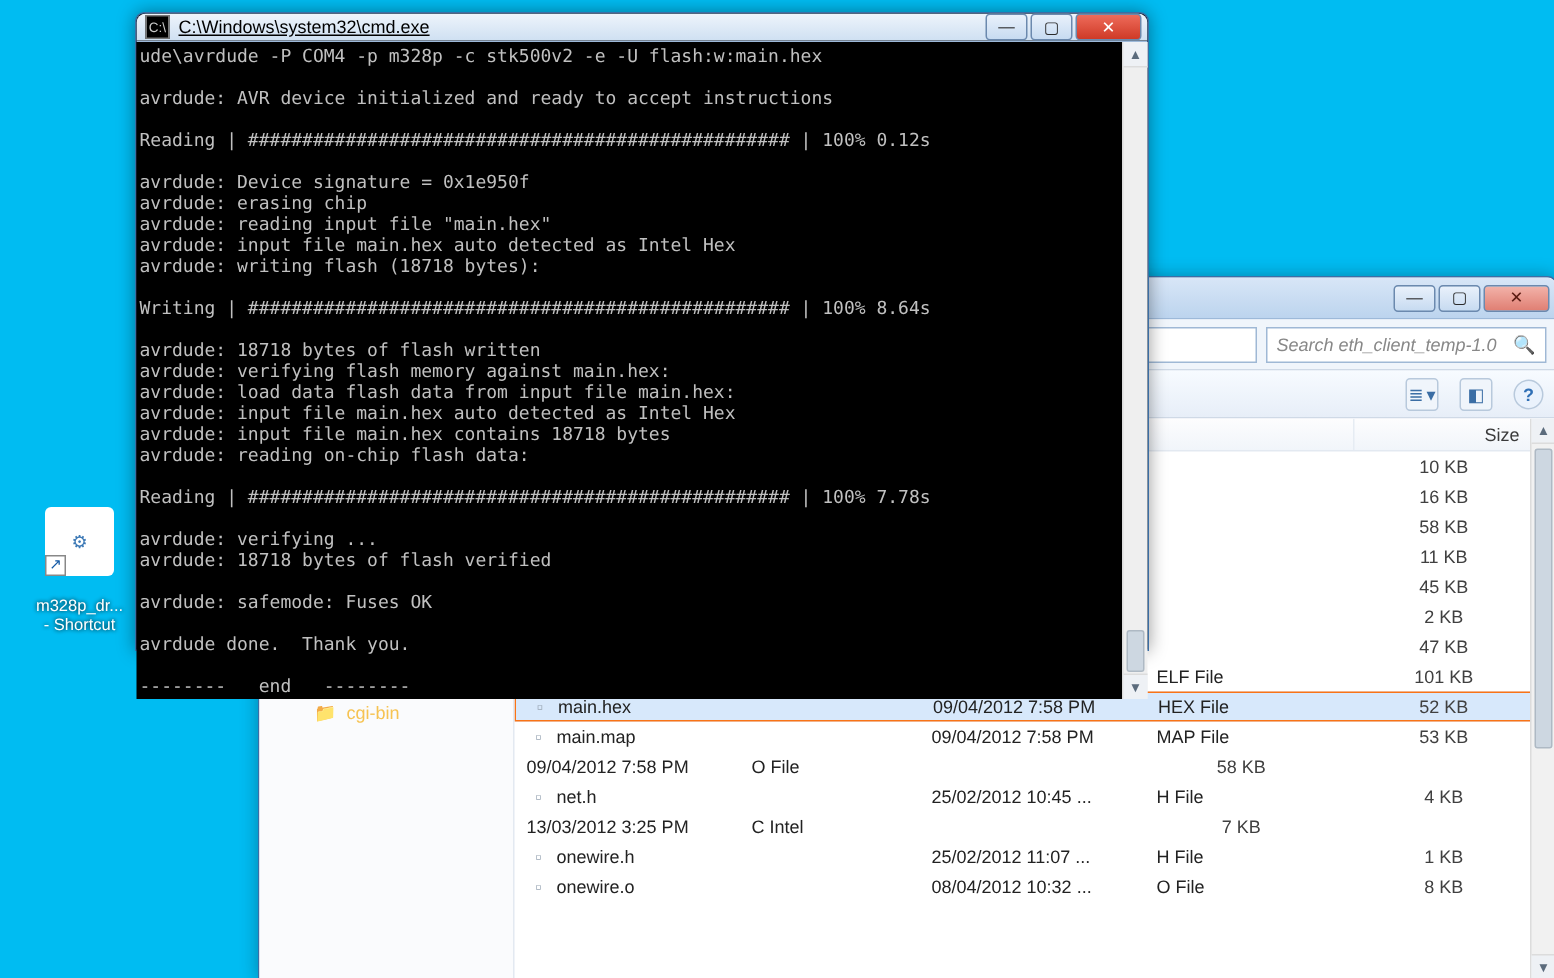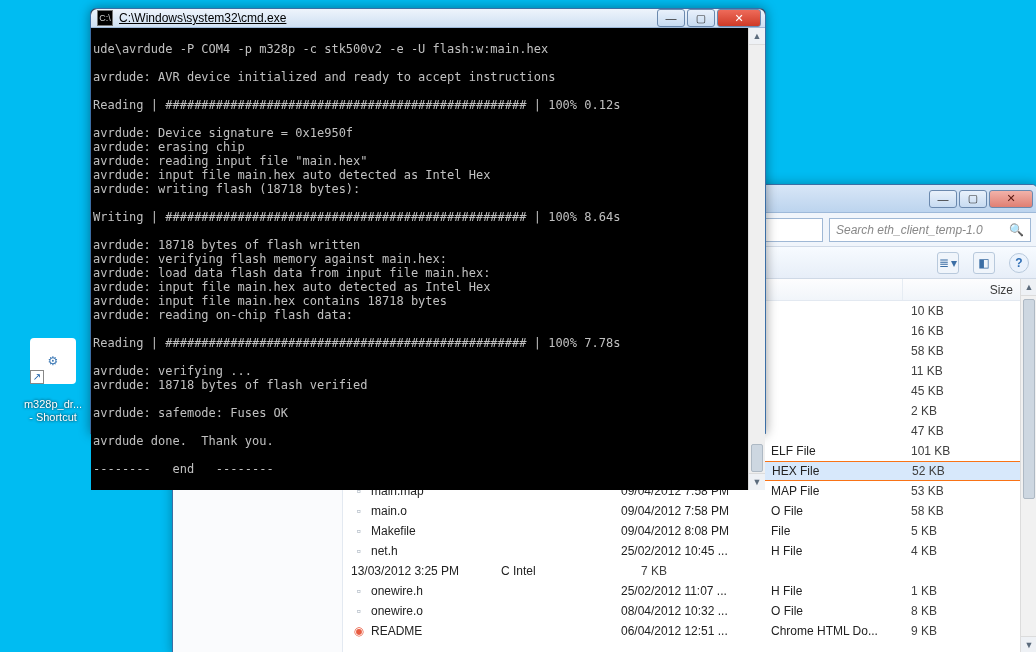--- a/index.html
+++ b/index.html
@@ -59,21 +59,21 @@
 .nav-btn {
   width: 26px; height: 26px; border-radius: 50%;
   background: radial-gradient(#6fa9e8,#2f6fb5);
   display: flex; align-items: center; justify-content: center; color: #fff; font-size: 13px;
 }
 .addr-box {
   flex: 1; height: 24px; border: 1px solid #9fb8d5; background: #fff;
   display: flex; align-items: center; padding: 0 6px; color: #555;
 }
 .search-box {
-  width: 202px; height: 24px; border: 1px solid #9fb8d5; background: #fff;
+  width: 187px; height: 24px; border: 1px solid #9fb8d5; background: #fff;
   display: flex; align-items: center; padding: 0 6px; color: #888; font-style: italic;
 }
 .search-box .mag { margin-left: auto; color: #3b78b5; font-style: normal; }
 
 .explorer .toolbar {
   height: 32px; background: linear-gradient(#f7fbff,#e7eef8);
   border-bottom: 1px solid #cfd9e6;
   display: flex; align-items: center; padding: 0 8px; gap: 14px;
   color: #1d3f6e; font-size: 12px;
 }
@@ -97,21 +97,21 @@
 .blue { color: #3b78b5; }
 .removable { color: #6b6b6b; }
 
 .filelist { flex: 1; overflow: hidden; position: relative; }
 .flh {
   display: flex; height: 22px; align-items: center;
   border-bottom: 1px solid #e3e9f1; color: #3b3b3b;
   background: linear-gradient(#fdfdfe,#f1f5fa);
 }
 .flh > div { padding-left: 8px; border-right: 1px solid #e6ecf3; height: 100%; display: flex; align-items:center; }
-.col-n { width: 270px; } .col-d { width: 150px; } .col-t { width: 140px; } .col-s { flex: 1; text-align: left; padding-right: 23px; justify-content:flex-end; }
+.col-n { width: 270px; } .col-d { width: 150px; } .col-t { width: 140px; } .col-s { flex: 1; text-align: center; padding-right: 23px; justify-content:flex-end; }
 .row {
   display: flex; height: 20px; align-items: center; color: #222;
 }
 .row.sel { background: #d7e8fb; border: 1px solid #f97316; height: 20px; }
 .row > div { padding-left: 8px; white-space: nowrap; overflow: hidden; }
 .row .col-s { color: #404040; }
 .file-ic { width: 16px; display: inline-flex; justify-content: center; margin-right: 4px; color: #9aa7b5; font-size: 12px; }
 .file-ic.chrome { color: #e85c41; }
 
 .scrollbar {
@@ -141,21 +141,21 @@
 }
 .cmd .titlebar .ic { width: 16px; height: 16px; background: #000; color: #ccc; font-size: 9px;
   display: flex; align-items: center; justify-content: center; margin-right: 6px; border: 1px solid #777;}
 .cmd .titlebar .t { flex: 1; font-size: 12px; color: #000; text-decoration: underline; }
 .cmd .titlebar .win-btn.close { background: linear-gradient(#ee6b5a,#cf3a27); color: #fff; }
 
 .cmd-body { flex: 1; display: flex; }
 .cmd-text {
   flex: 1; background: #000; color: #c0c0c0;
   font-family: "Lucida Console","Consolas",monospace;
-  font-size: 12px; line-height: 14px; padding: 14px 2px;
+  font-size: 12px; line-height: 14px; padding: 2px 2px;
   white-space: pre; overflow: hidden;
 }
 .cmd .scrollbar { position: relative; width: 17px; background: #efefef; }
 .cmd .scrollbar .thumb { top: 18px; height: 30px; }
 
 </style>
 </head>
 <body>
 
 <div class="desktop-icon">
@@ -312,30 +312,23 @@
             <div class="col-t">HEX File</div>
             <div class="col-s">52 KB</div>
           </div>
           <div class="row">
             <div class="col-n"><span class="file-ic">▫</span><span>main.map</span></div>
             <div class="col-d">09/04/2012 7:58 PM</div>
             <div class="col-t">MAP File</div>
             <div class="col-s">53 KB</div>
           </div>
           <div class="row">
-            <div class="col-n"><span class="file-ic">▫</span><span>main.o</span></div>
             <div class="col-d">09/04/2012 7:58 PM</div>
             <div class="col-t">O File</div>
             <div class="col-s">58 KB</div>
-          </div>
-          <div class="row">
-            <div class="col-n"><span class="file-ic">▫</span><span>Makefile</span></div>
-            <div class="col-d">09/04/2012 8:08 PM</div>
-            <div class="col-t">File</div>
-            <div class="col-s">5 KB</div>
           </div>
           <div class="row">
             <div class="col-n"><span class="file-ic">▫</span><span>net.h</span></div>
             <div class="col-d">25/02/2012 10:45 ...</div>
             <div class="col-t">H File</div>
             <div class="col-s">4 KB</div>
           </div>
           <div class="row">
             <div class="col-d">13/03/2012 3:25 PM</div>
             <div class="col-t">C Intel</div>
@@ -345,26 +338,20 @@
             <div class="col-n"><span class="file-ic">▫</span><span>onewire.h</span></div>
             <div class="col-d">25/02/2012 11:07 ...</div>
             <div class="col-t">H File</div>
             <div class="col-s">1 KB</div>
           </div>
           <div class="row">
             <div class="col-n"><span class="file-ic">▫</span><span>onewire.o</span></div>
             <div class="col-d">08/04/2012 10:32 ...</div>
             <div class="col-t">O File</div>
             <div class="col-s">8 KB</div>
-          </div>
-          <div class="row">
-            <div class="col-n"><span class="file-ic chrome">◉</span><span>README</span></div>
-            <div class="col-d">06/04/2012 12:51 ...</div>
-            <div class="col-t">Chrome HTML Do...</div>
-            <div class="col-s">9 KB</div>
           </div>
         </div>
       <div class="scrollbar">
         <div class="ar top">▲</div>
         <div class="thumb"></div>
         <div class="ar bot">▼</div>
       </div>
     </div>
   </div>
 </div>

